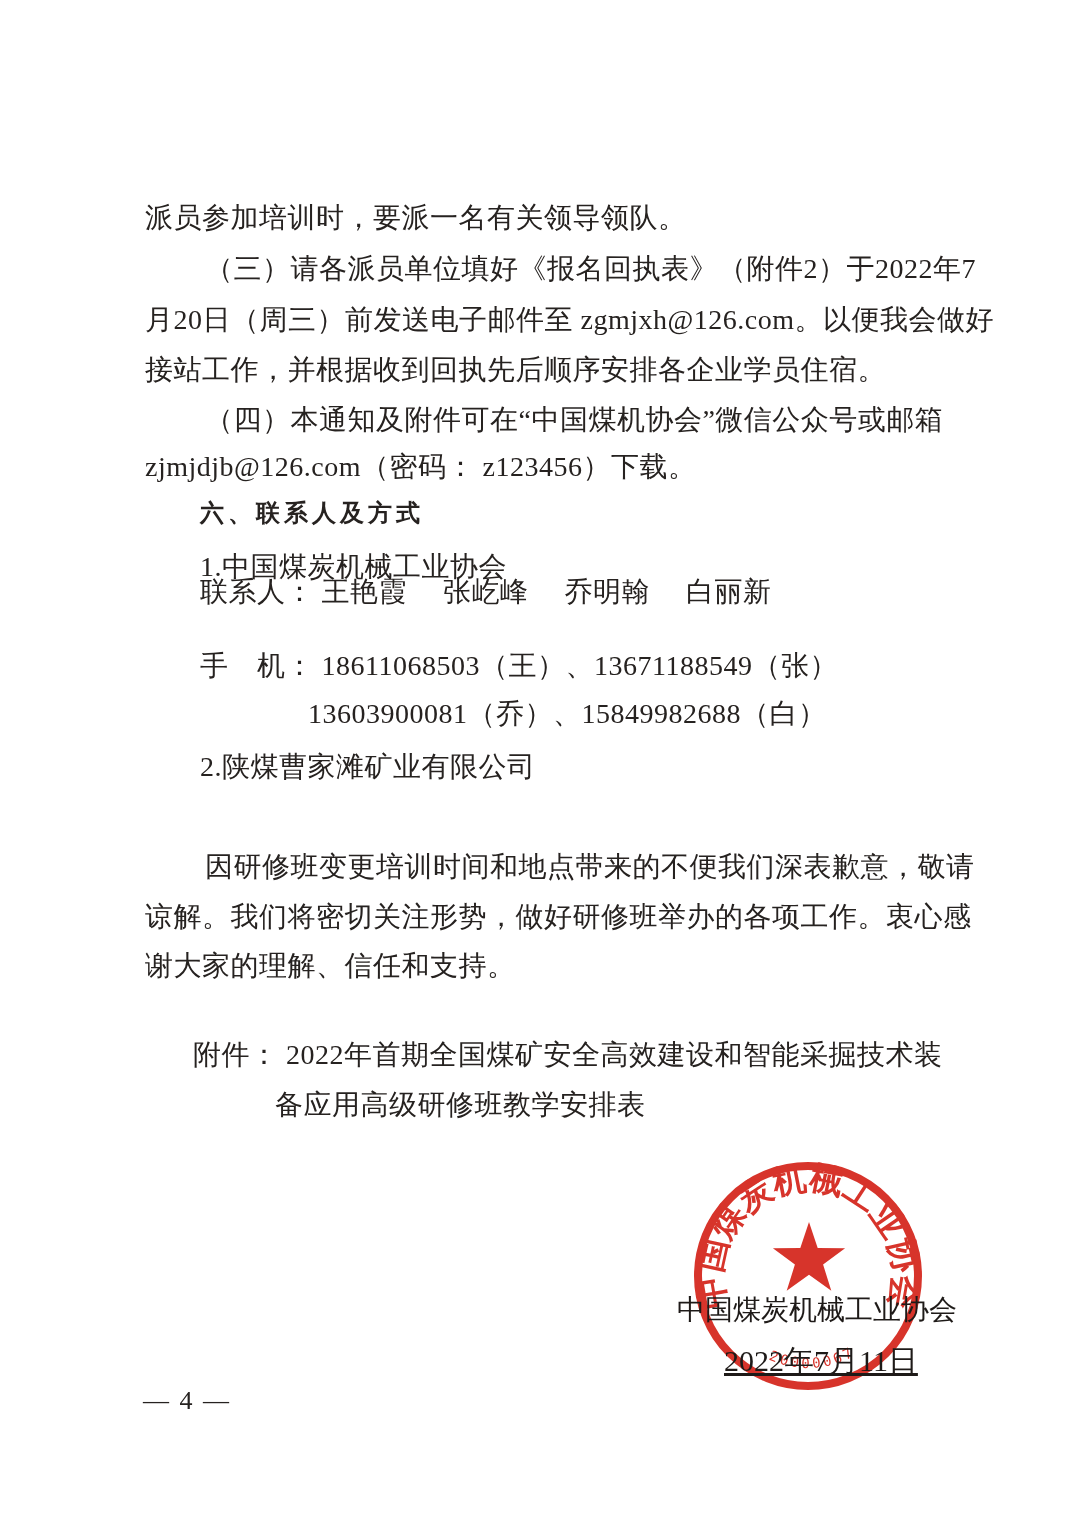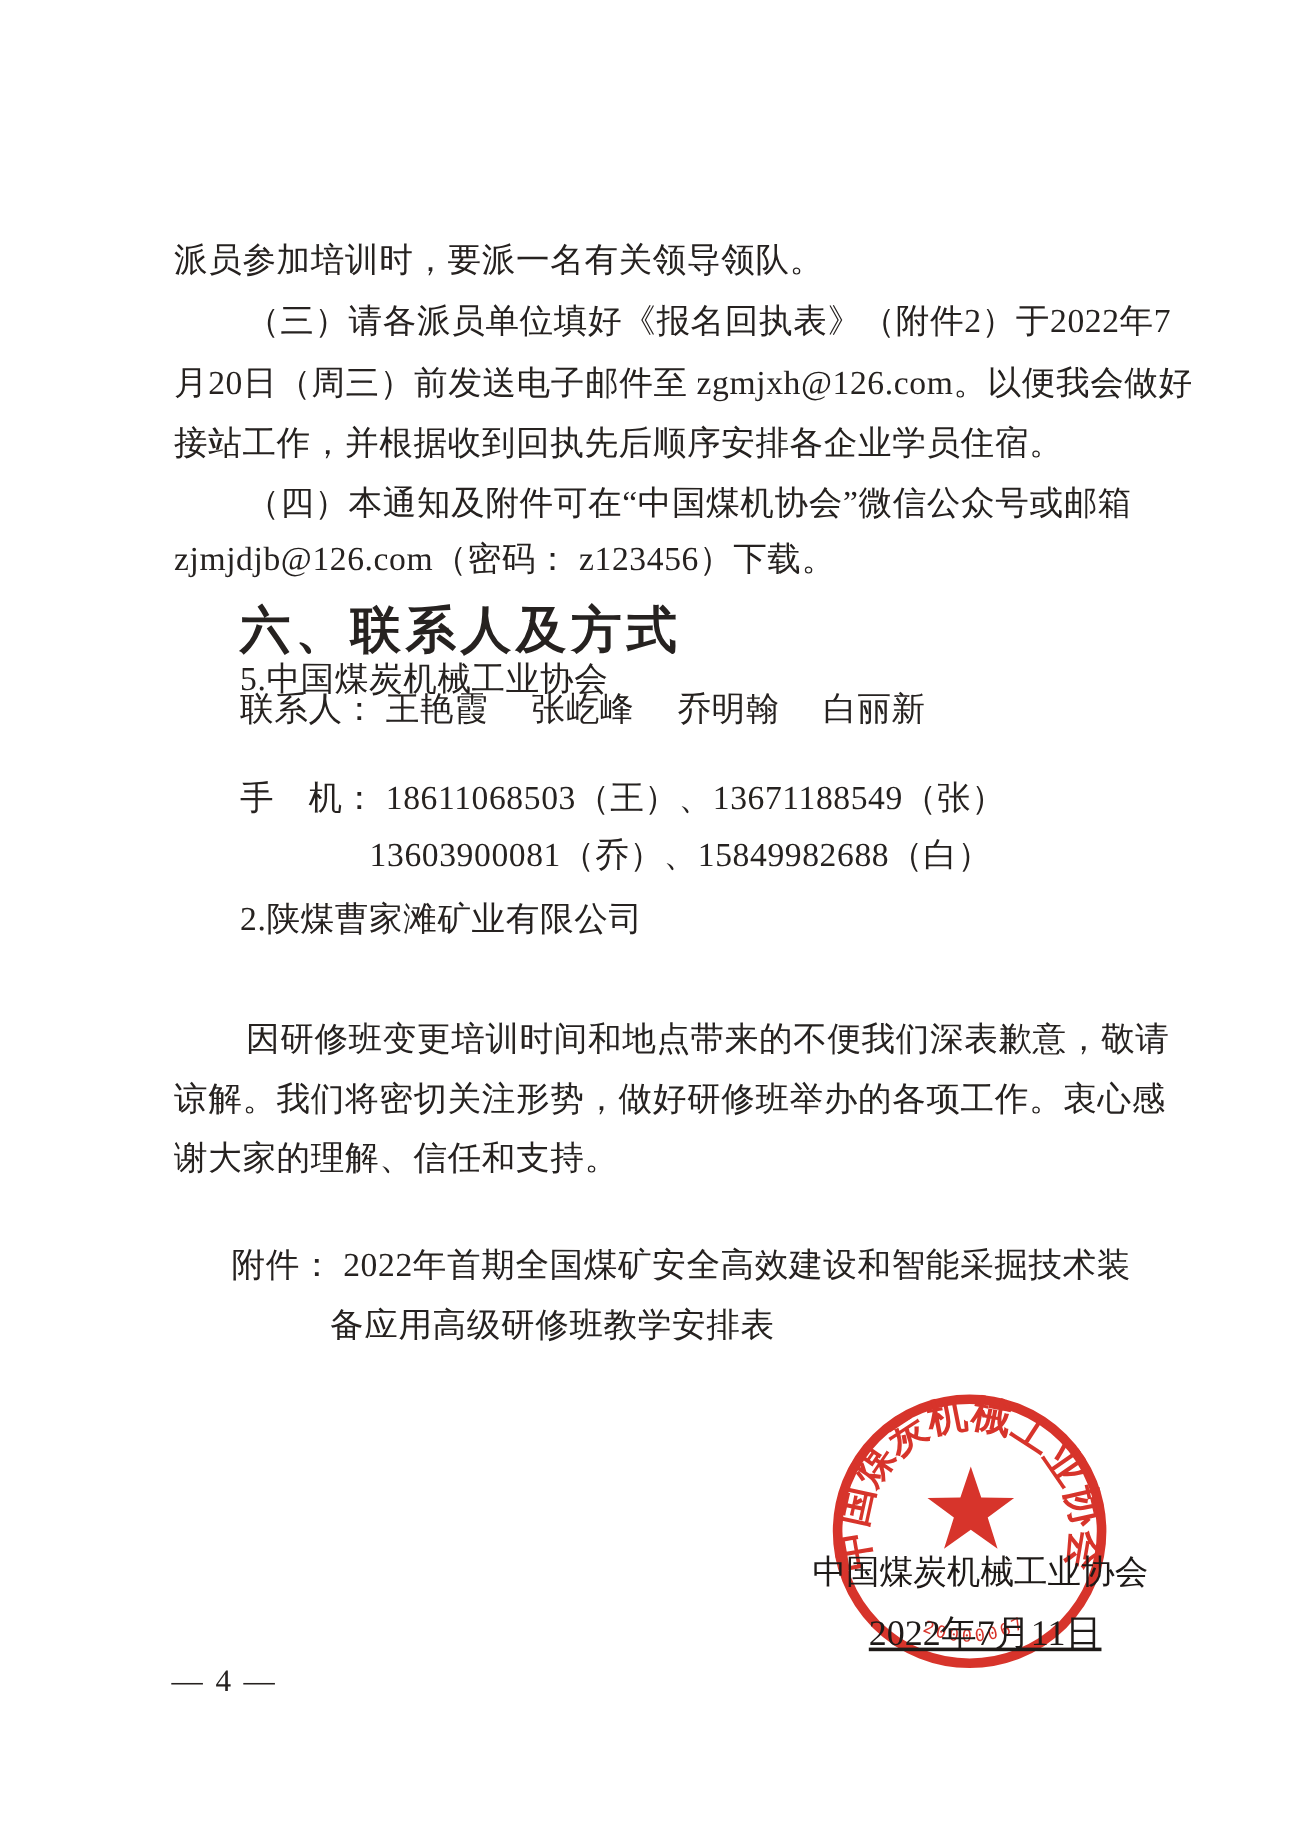--- a/index.html
+++ b/index.html
@@ -13,21 +13,21 @@
   }
   .ln {
     position:absolute;
     font-size:28px;
     line-height:1.15;
     white-space:pre;
     letter-spacing:0.5px;
   }
   .ln-heading {
     position:absolute;
-    font-size:42px;
+    font-size:24px;
     font-weight:bold;
     font-family:"Liberation Sans","DejaVu Sans",sans-serif;
     letter-spacing:4px;
     white-space:pre;
   }
   .sig {
     position:absolute;
     font-size:28px;
     white-space:pre;
     color:#1e1a18;
@@ -69,21 +69,21 @@
 
   <div class="ln" style="left:145px; top:202px;">派员参加培训时，要派一名有关领导领队。</div>
   <div class="ln" style="left:205px; top:253px;">（三）请各派员单位填好《报名回执表》（附件2）于2022年7</div>
   <div class="ln" style="left:145px; top:304px;">月20日（周三）前发送电子邮件至 zgmjxh@126.com。以便我会做好</div>
   <div class="ln" style="left:205px; top:404px;">（四）本通知及附件可在“中国煤机协会”微信公众号或邮箱</div>
   <div class="ln" style="left:145px; top:354px;">接站工作，并根据收到回执先后顺序安排各企业学员住宿。</div>
   <div class="ln" style="left:145px; top:451px;">zjmjdjb@126.com（密码： z123456）下载。</div>
 
   <div class="ln-heading" style="left:200px; top:497px;">六、联系人及方式</div>
 
-  <div class="ln" style="left:200px; top:551px;">5.中国煤炭机械工业协会</div>
+  <div class="ln" style="left:200px; top:551px;">1.中国煤炭机械工业协会</div>
   <div class="ln" style="left:200px; top:576px;">联系人： 王艳霞　 张屹峰　 乔明翰　 白丽新</div>
   <div class="ln" style="left:200px; top:650px;">手　机： 18611068503（王）、13671188549（张）</div>
   <div class="ln" style="left:308px; top:698px;">13603900081（乔）、15849982688（白）</div>
 
   <div class="ln" style="left:200px; top:751px;">2.陕煤曹家滩矿业有限公司</div>
 
   <div class="ln" style="left:205px; top:851px;">因研修班变更培训时间和地点带来的不便我们深表歉意，敬请</div>
   <div class="ln" style="left:145px; top:901px;">谅解。我们将密切关注形势，做好研修班举办的各项工作。衷心感</div>
   <div class="ln" style="left:145px; top:950px;">谢大家的理解、信任和支持。</div>
 

